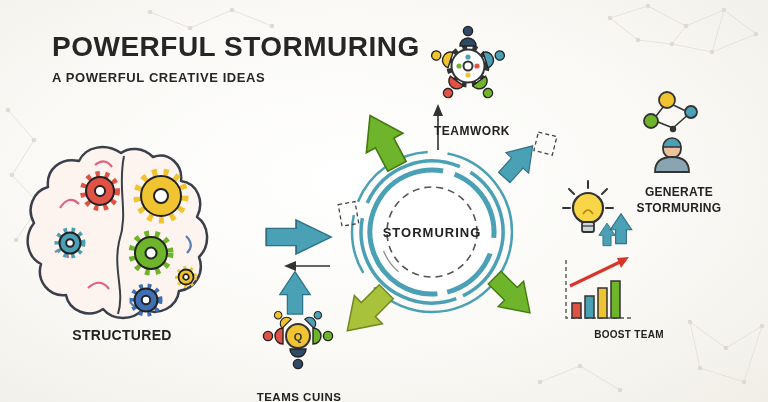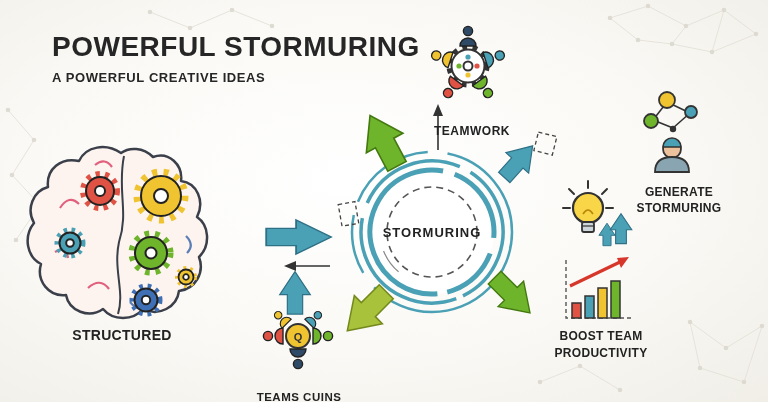--- a/index.html
+++ b/index.html
@@ -13,21 +13,21 @@
   .title-block { position:absolute; left:52px; top:32px; color:#262626; }
   .title-block h1 { font-size:28px; font-weight:700; letter-spacing:0.5px; line-height:1.05; }
   .title-block h2 { font-size:13px; font-weight:700; letter-spacing:0.6px; margin-top:9px; }
   .label { position:absolute; color:#222; font-weight:700; text-align:center; line-height:1.4; }
   .label div { white-space:nowrap; }
   .lbl-center     { left:372px; top:224px; width:120px; font-size:13px; letter-spacing:1px; }
   .lbl-teamwork   { left:408px; top:123px; width:128px; font-size:12px; letter-spacing:0.5px; }
   .lbl-structured { left:38px;  top:326px; width:168px; font-size:14px; letter-spacing:0.3px; }
   .lbl-teams      { left:238px; top:373px; width:122px; font-size:11.5px; letter-spacing:0.5px;margin-top:16px; }
   .lbl-generate   { left:624px; top:185px; width:110px; font-size:12px; line-height:1.3; letter-spacing:0.3px; }
-  .lbl-boost      { left:538px; top:328px; width:126px; font-size:12px; letter-spacing:0.3px; }
+  .lbl-boost      { left:566px; top:328px; width:126px; font-size:10px; letter-spacing:0.3px; }
 </style>
 </head>
 <body>
 
 <div class="stage">
 
   <svg class="canvas" width="768" height="402" viewBox="0 0 768 402">
     <defs>
       <path id="barrow" d="M-9,26 L-9,3 L-18,3 L0,-24 L18,3 L9,3 L9,26 Z"></path>
     </defs>
@@ -253,16 +253,15 @@
 
   <div class="label lbl-teams">TEAMS CUINS</div>
 
   <div class="label lbl-generate">
     <div>GENERATE</div>
     <div>STORMURING</div>
   </div>
 
   <div class="label lbl-boost">
     <div>BOOST TEAM</div>
-    <div>PRODUCTIVITY</div>
   </div>
 
 </div>
 
 </body></html>

